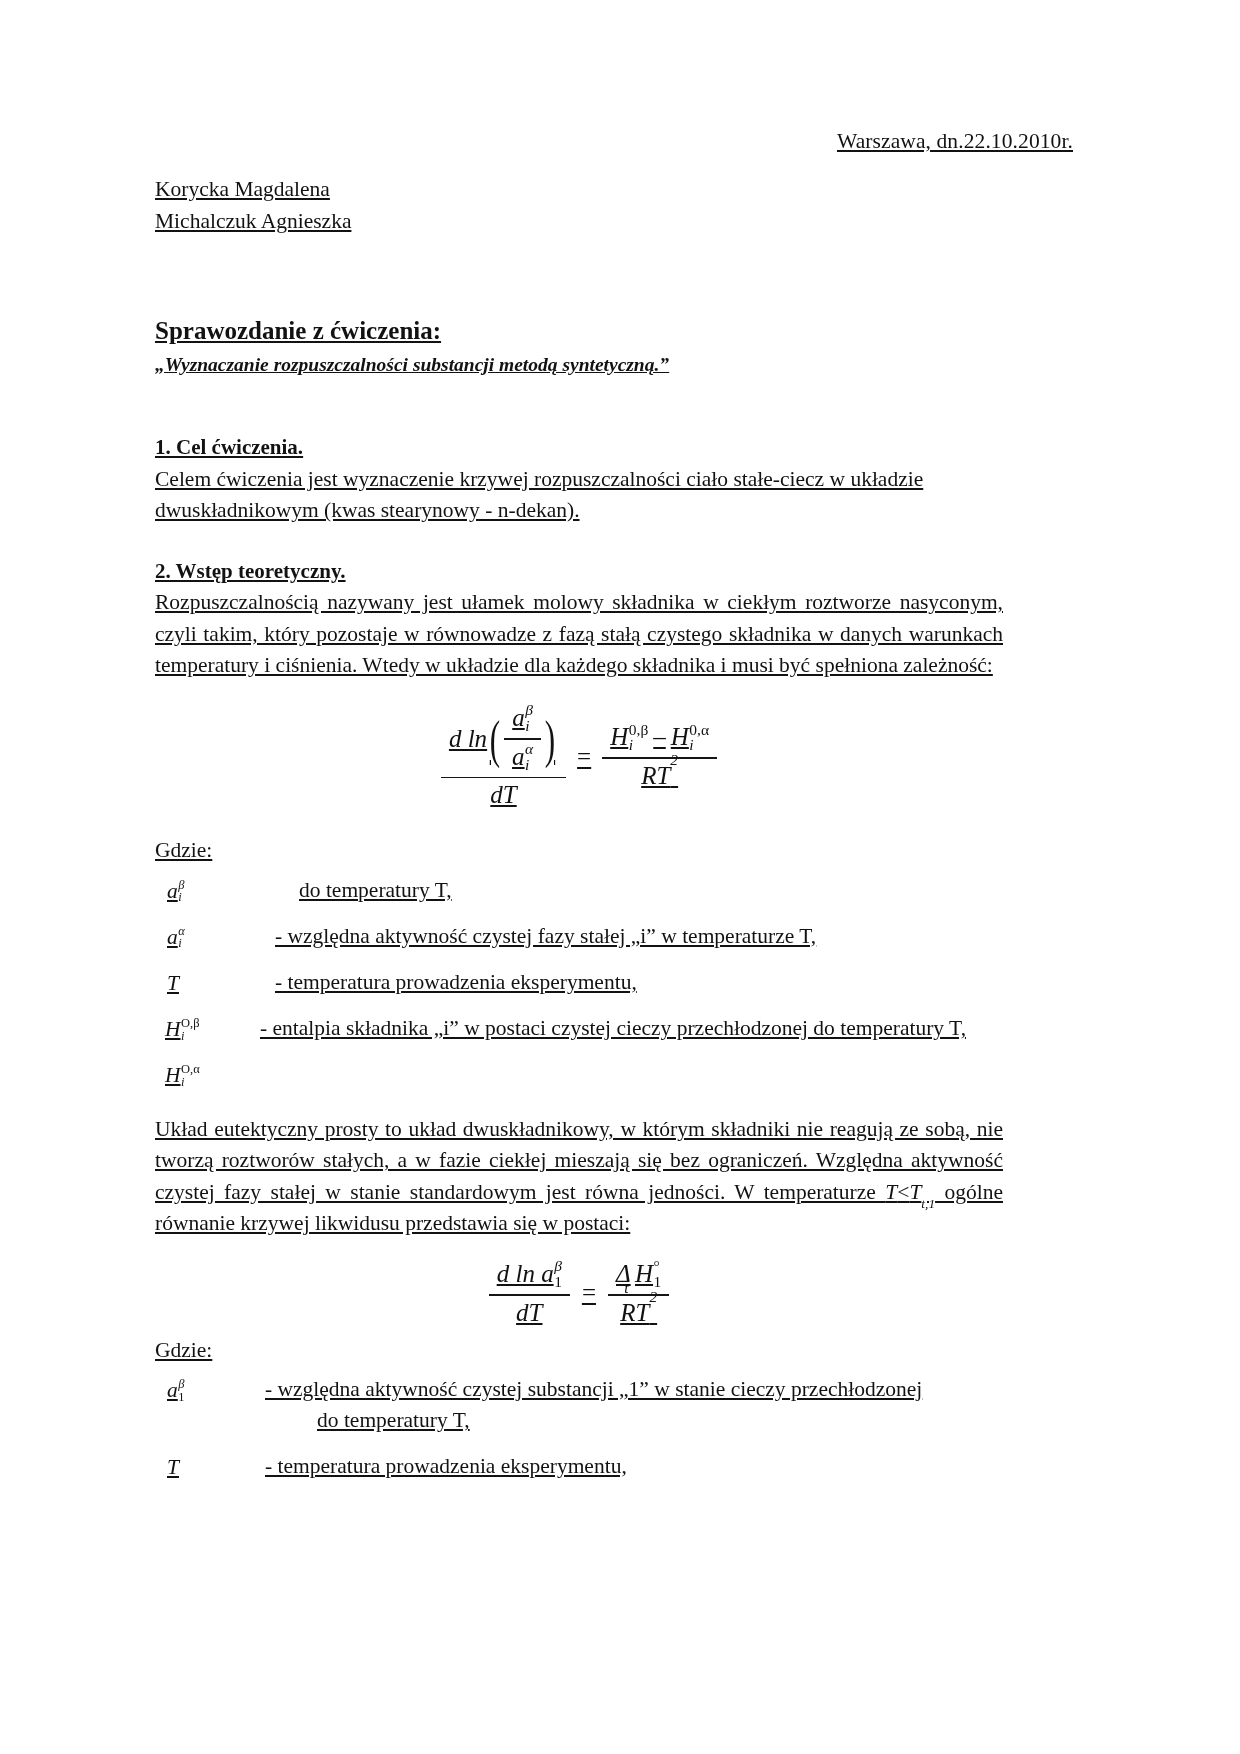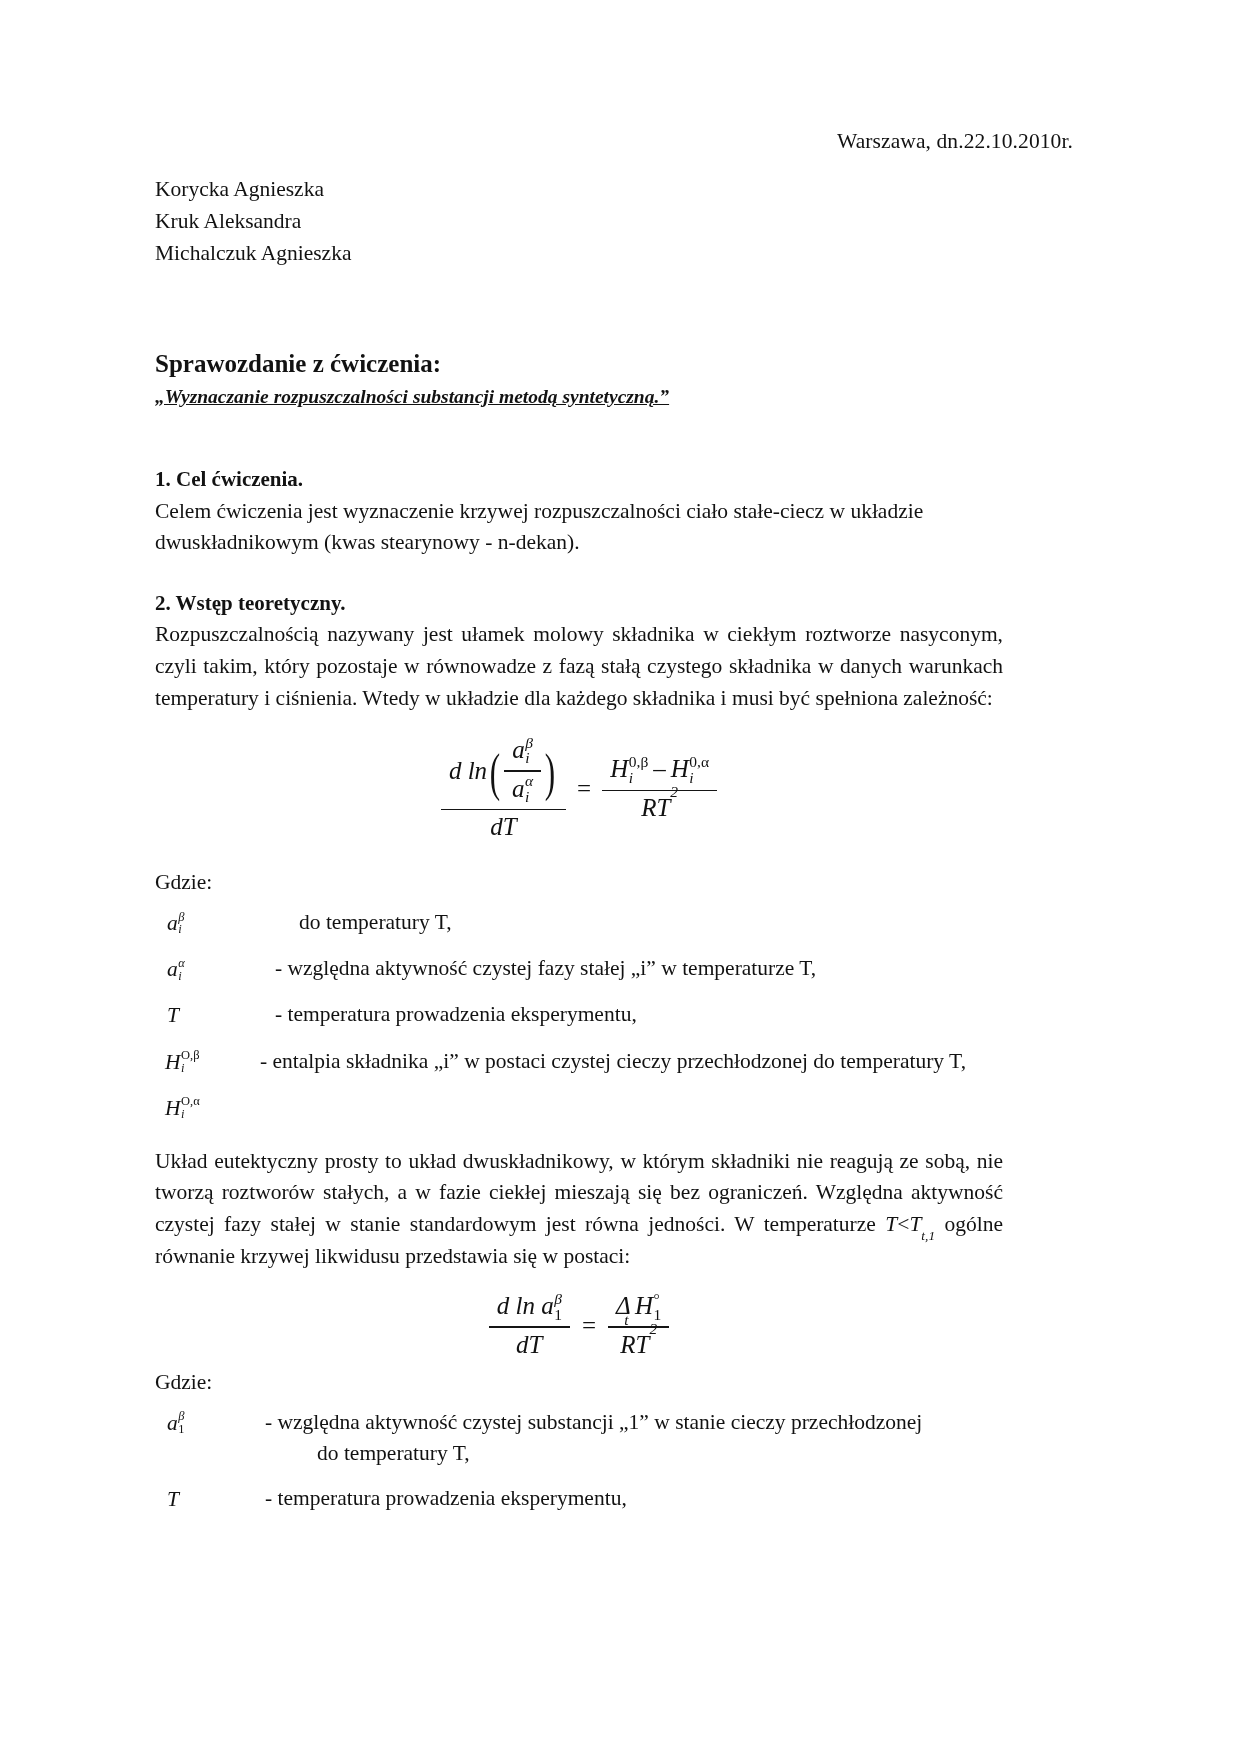--- a/index.html
+++ b/index.html
@@ -15,20 +15,21 @@
     color: #121212;
     -webkit-font-smoothing: none;
   }
 
   .page {
     position: relative;
     width: 1228px;
     height: 1754px;
     box-sizing: border-box;
     padding: 128px 225px 60px 155px;
+    text-decoration: underline;
   }
 
   
   .date-line {
     text-align: right;
     font-size: 21.5px;
     line-height: 1.25;
     letter-spacing: 0.1px;
     margin: 0 -70px 18px 0;
   }
@@ -182,22 +183,21 @@
   .eqfont2 { font-size: 25px; }
 </style>
 </head>
 <body>
 
 <div class="page">
 
   <div class="date-line">Warszawa, dn.22.10.2010r.</div>
 
   <div class="authors">
-    <div>Korycka Agnieszka</div>
-    <div>Kruk Aleksandra</div>
+    <div>Korycka Magdalena</div>
     <div>Michalczuk Agnieszka</div>
   </div>
 
   <div class="title-block">
     <div class="doc-title">Sprawozdanie z ćwiczenia:</div>
     <div class="doc-subtitle">„Wyznaczanie rozpuszczalności substancji metodą syntetyczną.”</div>
   </div>
 
   <div class="sec1-wrap">
     <div class="section-heading">1. Cel ćwiczenia.</div>

